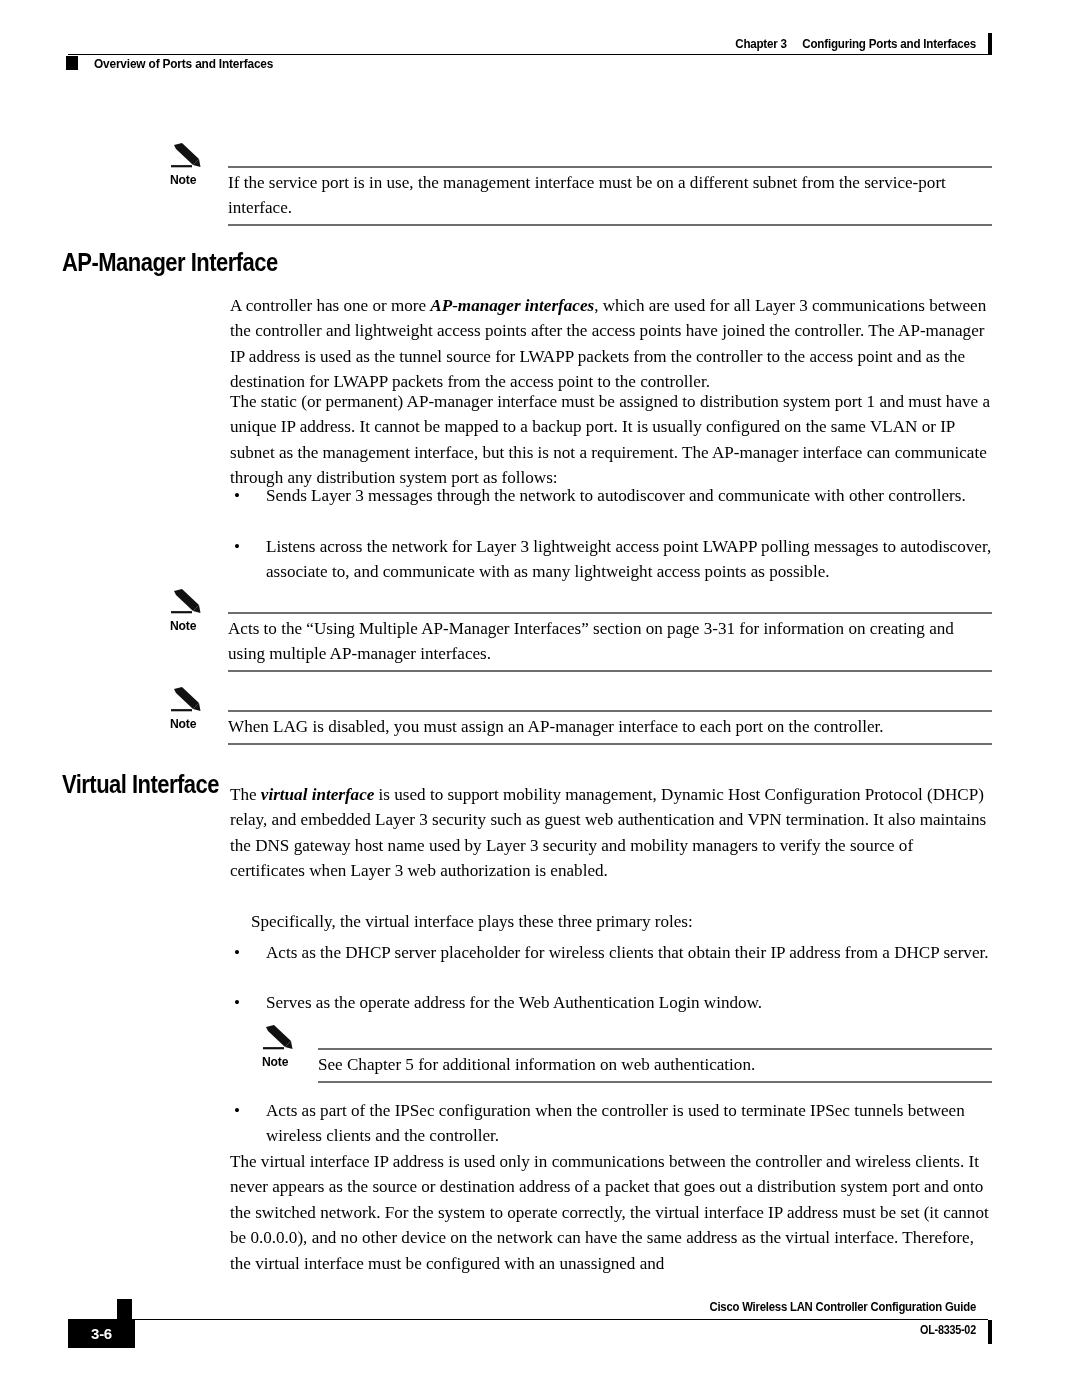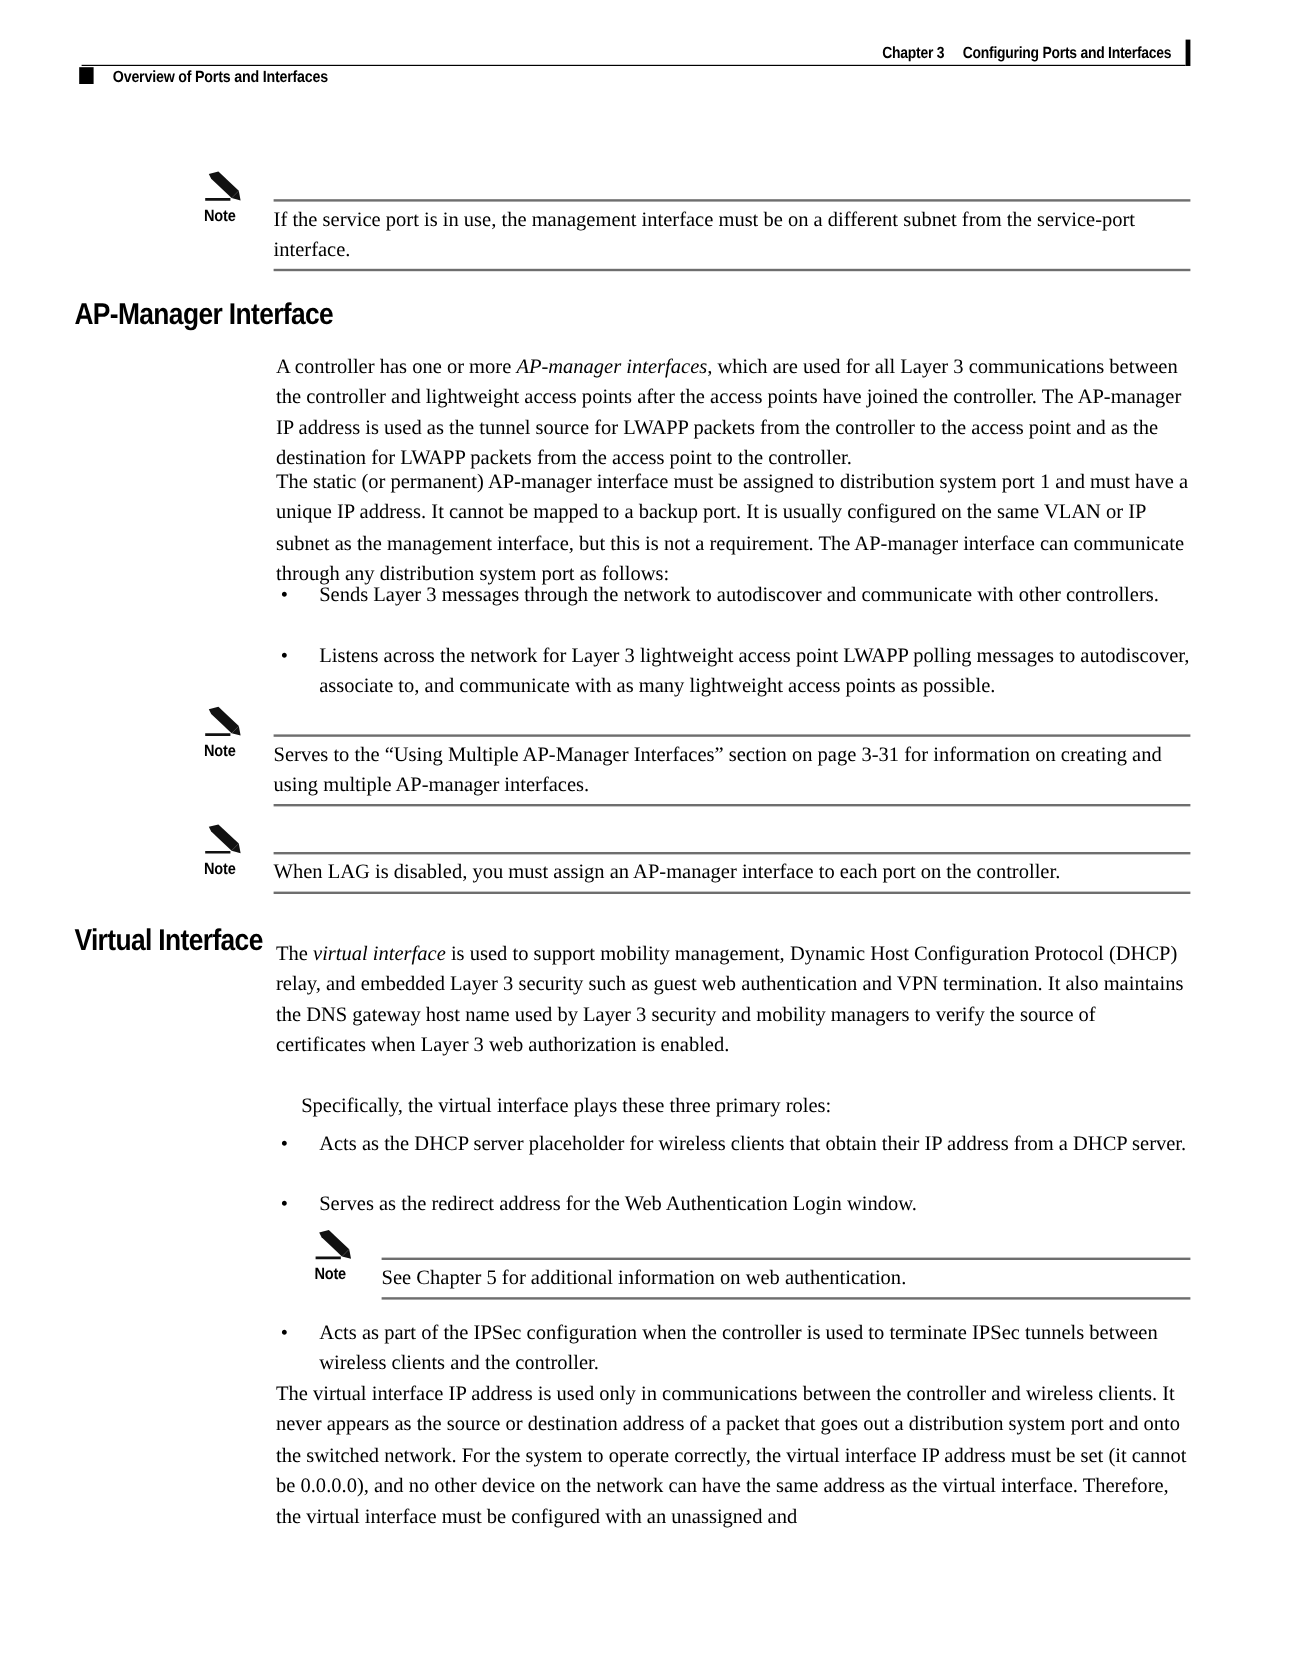--- a/index.html
+++ b/index.html
@@ -113,21 +113,21 @@
     position: absolute;
     left: 0;
     top: 0;
     width: 14px;
   }
   .bullet-item .btxt {
     display: block;
     margin-left: 32px;
   }
 
-  em.ital { font-style: italic; }
+  em.ital { font-style: italic; font-weight: bold; }
   a.xref, .xref {
     color: #000000;
     text-decoration: none;
   }
 
   
   .note {
     position: absolute;
   }
   .note .pencil {
@@ -295,21 +295,21 @@
     <span class="pencil">
       <svg viewBox="0 0 34 26" width="34" height="26" aria-hidden="true">
         <polygon points="4,3 12,1 29,17 23,23 6,7" fill="#111"></polygon>
         <polygon points="23,23 29,17 30.5,25" fill="#111"></polygon>
         <line x1="1" y1="24.2" x2="22" y2="24.2" stroke="#111" stroke-width="2.2"></line>
       </svg>
     </span>
     <span class="note-label">Note</span>
     <div class="rule-top" style="left:58px; width:764px;"></div>
     <div class="note-text" style="left:58px; top:28px; width:764px;">
-      <span>Serves to the </span><a class="xref" href="#">“Using Multiple AP-Manager Interfaces” section on page 3-31</a><span> for information on creating and using multiple AP-manager interfaces.</span>
+      <span>Acts to the </span><a class="xref" href="#">“Using Multiple AP-Manager Interfaces” section on page 3-31</a><span> for information on creating and using multiple AP-manager interfaces.</span>
     </div>
     <div class="rule-bot" style="left:58px; top:82px; width:764px;"></div>
   </div>
 
   <div class="note" style="left:170px; top:686px; width:822px;">
     <span class="pencil">
       <svg viewBox="0 0 34 26" width="34" height="26" aria-hidden="true">
         <polygon points="4,3 12,1 29,17 23,23 6,7" fill="#111"></polygon>
         <polygon points="23,23 29,17 30.5,25" fill="#111"></polygon>
         <line x1="1" y1="24.2" x2="22" y2="24.2" stroke="#111" stroke-width="2.2"></line>
@@ -328,21 +328,21 @@
   </div>
 
   <div class="para" style="left:230px; top:909px; width:762px;margin-left:21px;">Specifically, the virtual interface plays these three primary roles:</div>
 
   <div class="bullet-item" style="left:234px; top:940px; width:758px;">
     <span class="bul">•</span>
     <span class="btxt">Acts as the DHCP server placeholder for wireless clients that obtain their IP address from a DHCP server.</span>
   </div>
   <div class="bullet-item" style="left:234px; top:990px; width:758px;">
     <span class="bul">•</span>
-    <span class="btxt">Serves as the redirect address for the Web Authentication Login window.</span>
+    <span class="btxt">Serves as the operate address for the Web Authentication Login window.</span>
   </div>
 
   <div class="note" style="left:262px; top:1024px; width:730px;">
     <span class="pencil">
       <svg viewBox="0 0 34 26" width="34" height="26" aria-hidden="true">
         <polygon points="4,3 12,1 29,17 23,23 6,7" fill="#111"></polygon>
         <polygon points="23,23 29,17 30.5,25" fill="#111"></polygon>
         <line x1="1" y1="24.2" x2="22" y2="24.2" stroke="#111" stroke-width="2.2"></line>
       </svg>
     </span>
@@ -354,14 +354,23 @@
     <div class="rule-bot" style="left:56px; top:57px; width:674px;"></div>
   </div>
 
   <div class="bullet-item" style="left:234px; top:1098px; width:758px;">
     <span class="bul">•</span>
     <span class="btxt">Acts as part of the IPSec configuration when the controller is used to terminate IPSec tunnels between wireless clients and the controller.</span>
   </div>
 
   <div class="para" style="left:230px; top:1149px; width:762px;">The virtual interface IP address is used only in communications between the controller and wireless clients. It never appears as the source or destination address of a packet that goes out a distribution system port and onto the switched network. For the system to operate correctly, the virtual interface IP address must be set (it cannot be 0.0.0.0), and no other device on the network can have the same address as the virtual interface. Therefore, the virtual interface must be configured with an unassigned and</div>
 
+  <div class="page-footer">
+    <div class="ftr-guide">Cisco Wireless LAN Controller Configuration Guide</div>
+    <div class="ftr-rule"></div>
+    <div class="ftr-square"></div>
+    <div class="ftr-pageblock"></div>
+    <div class="ftr-pagenum">3-6</div>
+    <div class="ftr-docid">OL-8335-02</div>
+    <div class="ftr-tick"></div>
+  </div>
 
 </div>
 
 </body></html>

